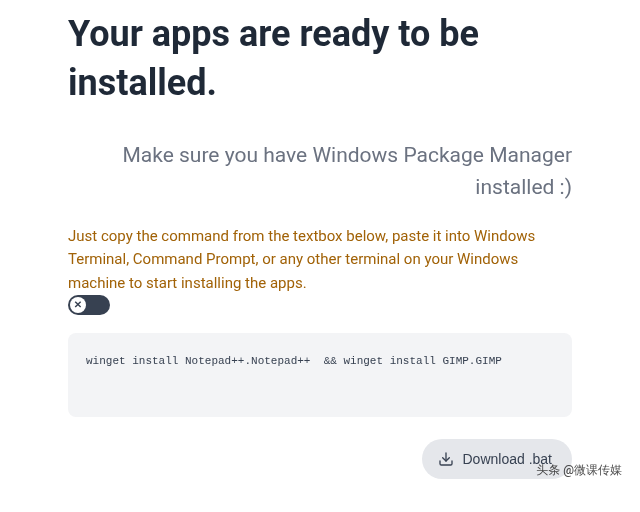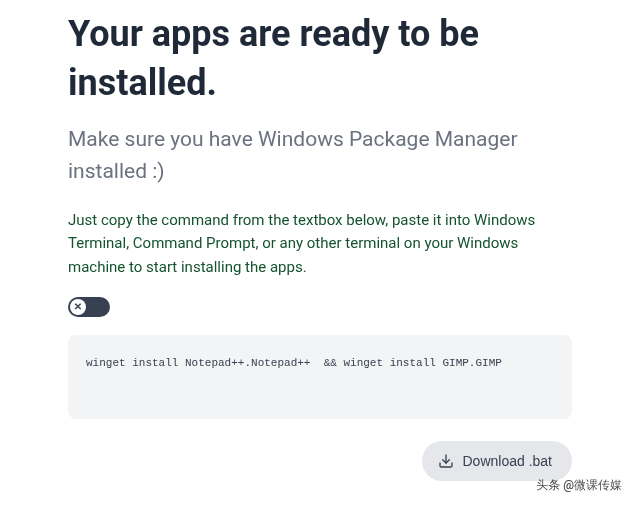--- a/index.html
+++ b/index.html
@@ -10,35 +10,36 @@
       font-family: -apple-system, BlinkMacSystemFont, "Segoe UI", Roboto, sans-serif;
       color: #1f2937;
       padding: 10px 68px 10px 68px;
       overflow: hidden;
     }
     .heading {
       font-size: 36px;
       font-weight: 700;
       line-height: 1.35;
       color: #1f2937;
-      margin-bottom: 17px;
+      margin-bottom: 33px;
     }
     .subheading {
       font-size: 21px;
       font-weight: 400;
       color: #6b7280;
       line-height: 1.5;
       margin-bottom: 22px;
+      text-align: right;
     }
     .description {
       font-size: 15px;
       font-weight: 400;
-      color: #14532d;
+      color: #a16207;
       line-height: 1.55;
-      margin-bottom: 18px;
+      margin-bottom: 0;
     }
     .toggle-row {
       display: flex;
       align-items: center;
       gap: 10px;
       margin-bottom: 18px;
     }
     .toggle {
       width: 42px;
       height: 20px;
@@ -115,21 +116,21 @@
       margin-left: auto;
     }
     .icon {
       display: inline-flex;
       align-items: center;
       justify-content: center;
     }
     .watermark {
       position: absolute;
       right: 18px;
-      bottom: 18px;
+      bottom: 33px;
       font-size: 12px;
       color: #2b2b2b;
       opacity: 0.85;
       font-weight: 500;
       margin-top: 40px;
     }
   </style>
 </head>
 <body>
 

